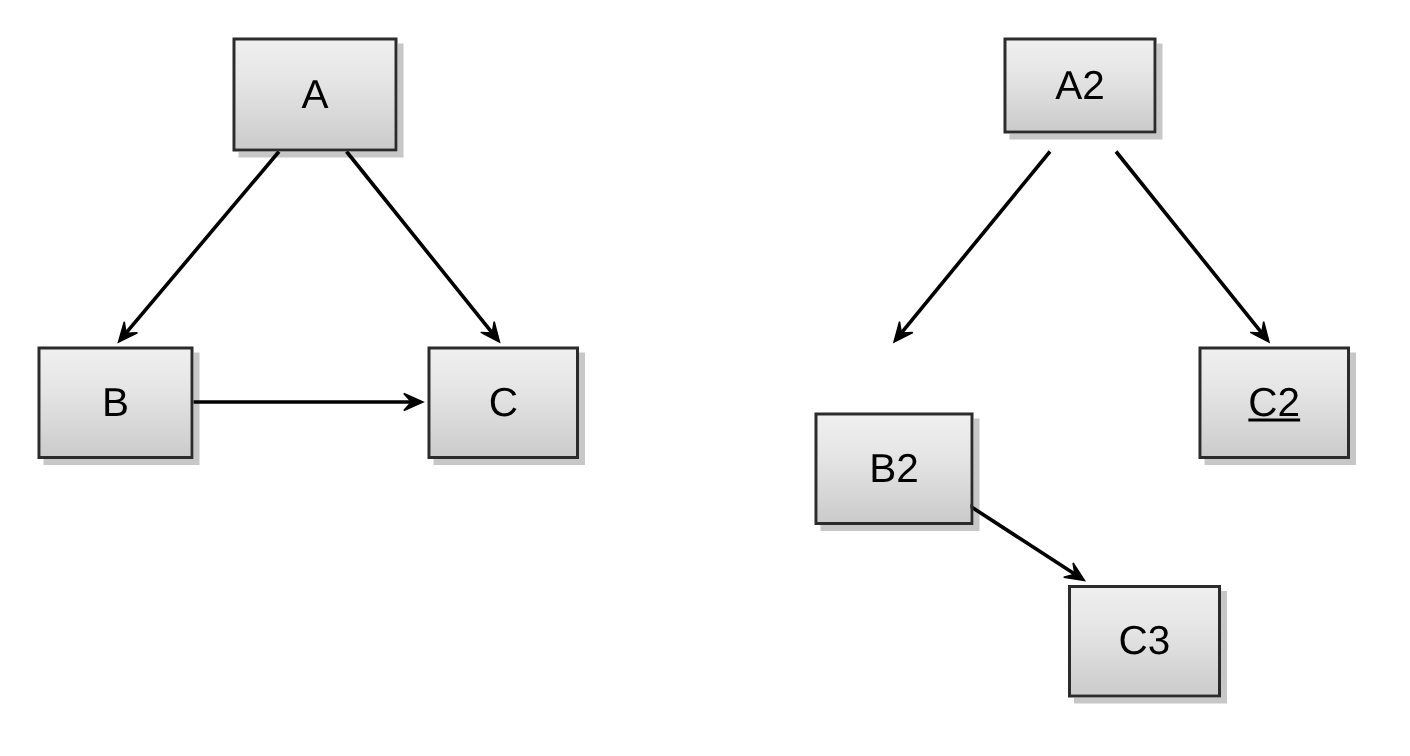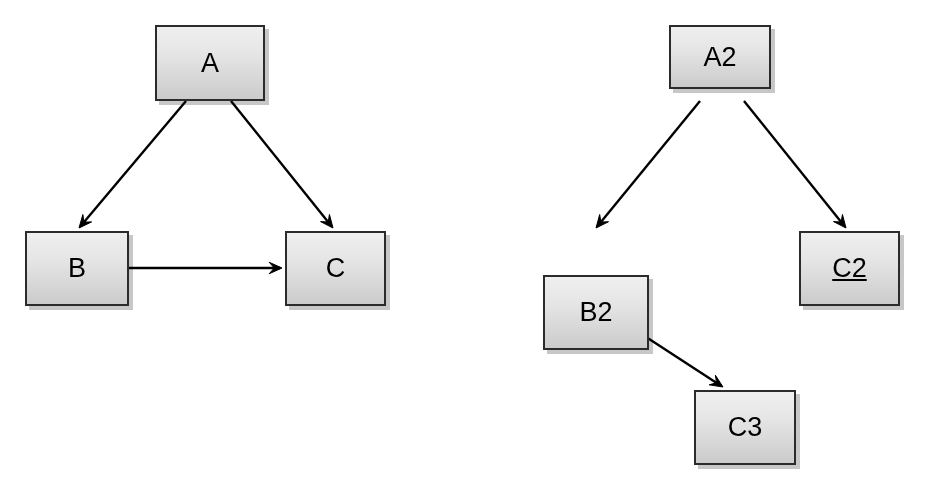--- a/index.html
+++ b/index.html
@@ -91,17 +91,17 @@
   </div>
 
   <div class="node" style="left: 543px; top: 231px; width: 106px; height: 75px; margin-top: 44px;">
     <span class="node-label">B2</span>
   </div>
 
   <div class="node" style="left: 799px; top: 231px; width: 101px; height: 75px; text-decoration: underline;">
     <span class="node-label">C2</span>
   </div>
 
-  <div class="node" style="left: 694px; top: 390px; width: 102px; height: 75px;">
+  <div class="node" style="left: 712px; top: 390px; width: 102px; height: 75px;">
     <span class="node-label">C3</span>
   </div>
 
 </div>
 
 </body></html>

